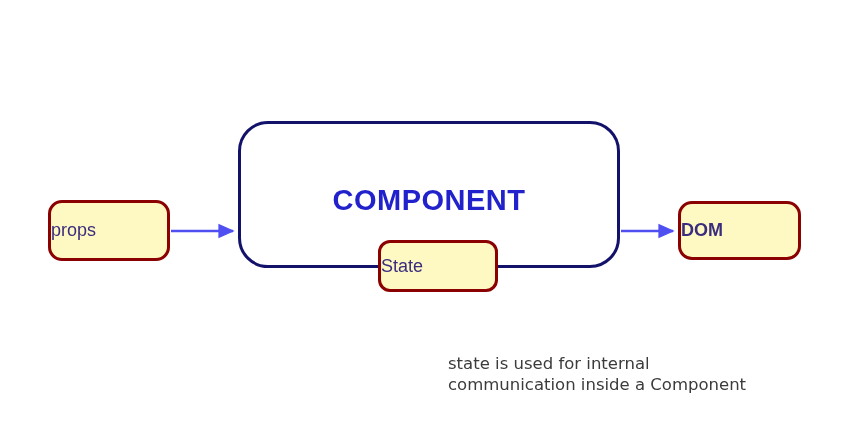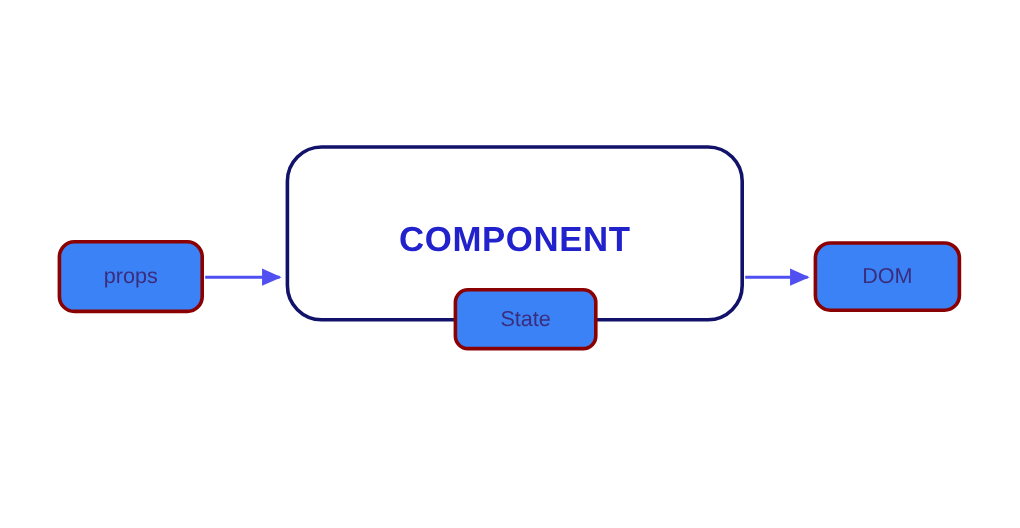--- a/index.html
+++ b/index.html
@@ -11,25 +11,25 @@
     position: relative;
     width: 850px;
     height: 440px;
     background: var(--background, #ffffff);
     font-family: "Liberation Sans", sans-serif;
     overflow: hidden;
   }
   .node {
     position: absolute;
     box-sizing: border-box;
-    background: #3b82f6;
+    background: #fef9c3;
     border: 3px solid var(--box_border_red, #8b0000);
     display: flex;
     align-items: center;
-    justify-content: center;
+    justify-content: flex-start;
   }
   .node .label {
     color: var(--label_purple, #3b2d7e);
     font-size: 18px;
   }
   #props-box {
     left: 48px; top: 200px;
     width: 122px; height: 61px;
     border-radius: 14px;
   }
@@ -54,20 +54,21 @@
   }
   #state-box {
     left: 378px; top: 240px;
     width: 120px; height: 52px;
     border-radius: 12px;
   }
   #dom-box {
     left: 678px; top: 201px;
     width: 123px; height: 59px;
     border-radius: 14px;
+    font-weight: bold;
   }
   #arrow-layer {
     position: absolute;
     left: 0; top: 0;
     width: 850px; height: 440px;
     pointer-events: none;
   }
   .arrow-line {
     stroke: var(--arrow_blue, #4f4ff2);
     stroke-width: 2.5;
@@ -109,14 +110,18 @@
   <svg id="arrow-layer" width="850" height="440" viewBox="0 0 850 440" xmlns="http://www.w3.org/2000/svg">
     <defs>
       <marker id="arrowhead" viewBox="0 0 10 10" refX="9" refY="5" markerWidth="6.5" markerHeight="6.5" orient="auto-start-reverse">
         <path class="arrow-head" d="M 0 0.6 L 10 5 L 0 9.4 z"></path>
       </marker>
     </defs>
     <line class="arrow-line" x1="171" y1="231" x2="233" y2="231" marker-end="url(#arrowhead)"></line>
     <line class="arrow-line" x1="621" y1="231" x2="673" y2="231" marker-end="url(#arrowhead)"></line>
   </svg>
 
+  <div id="caption">
+    <div>state is used for internal</div>
+    <div>communication inside a Component</div>
+  </div>
 
 </div>
 
 </body></html>

